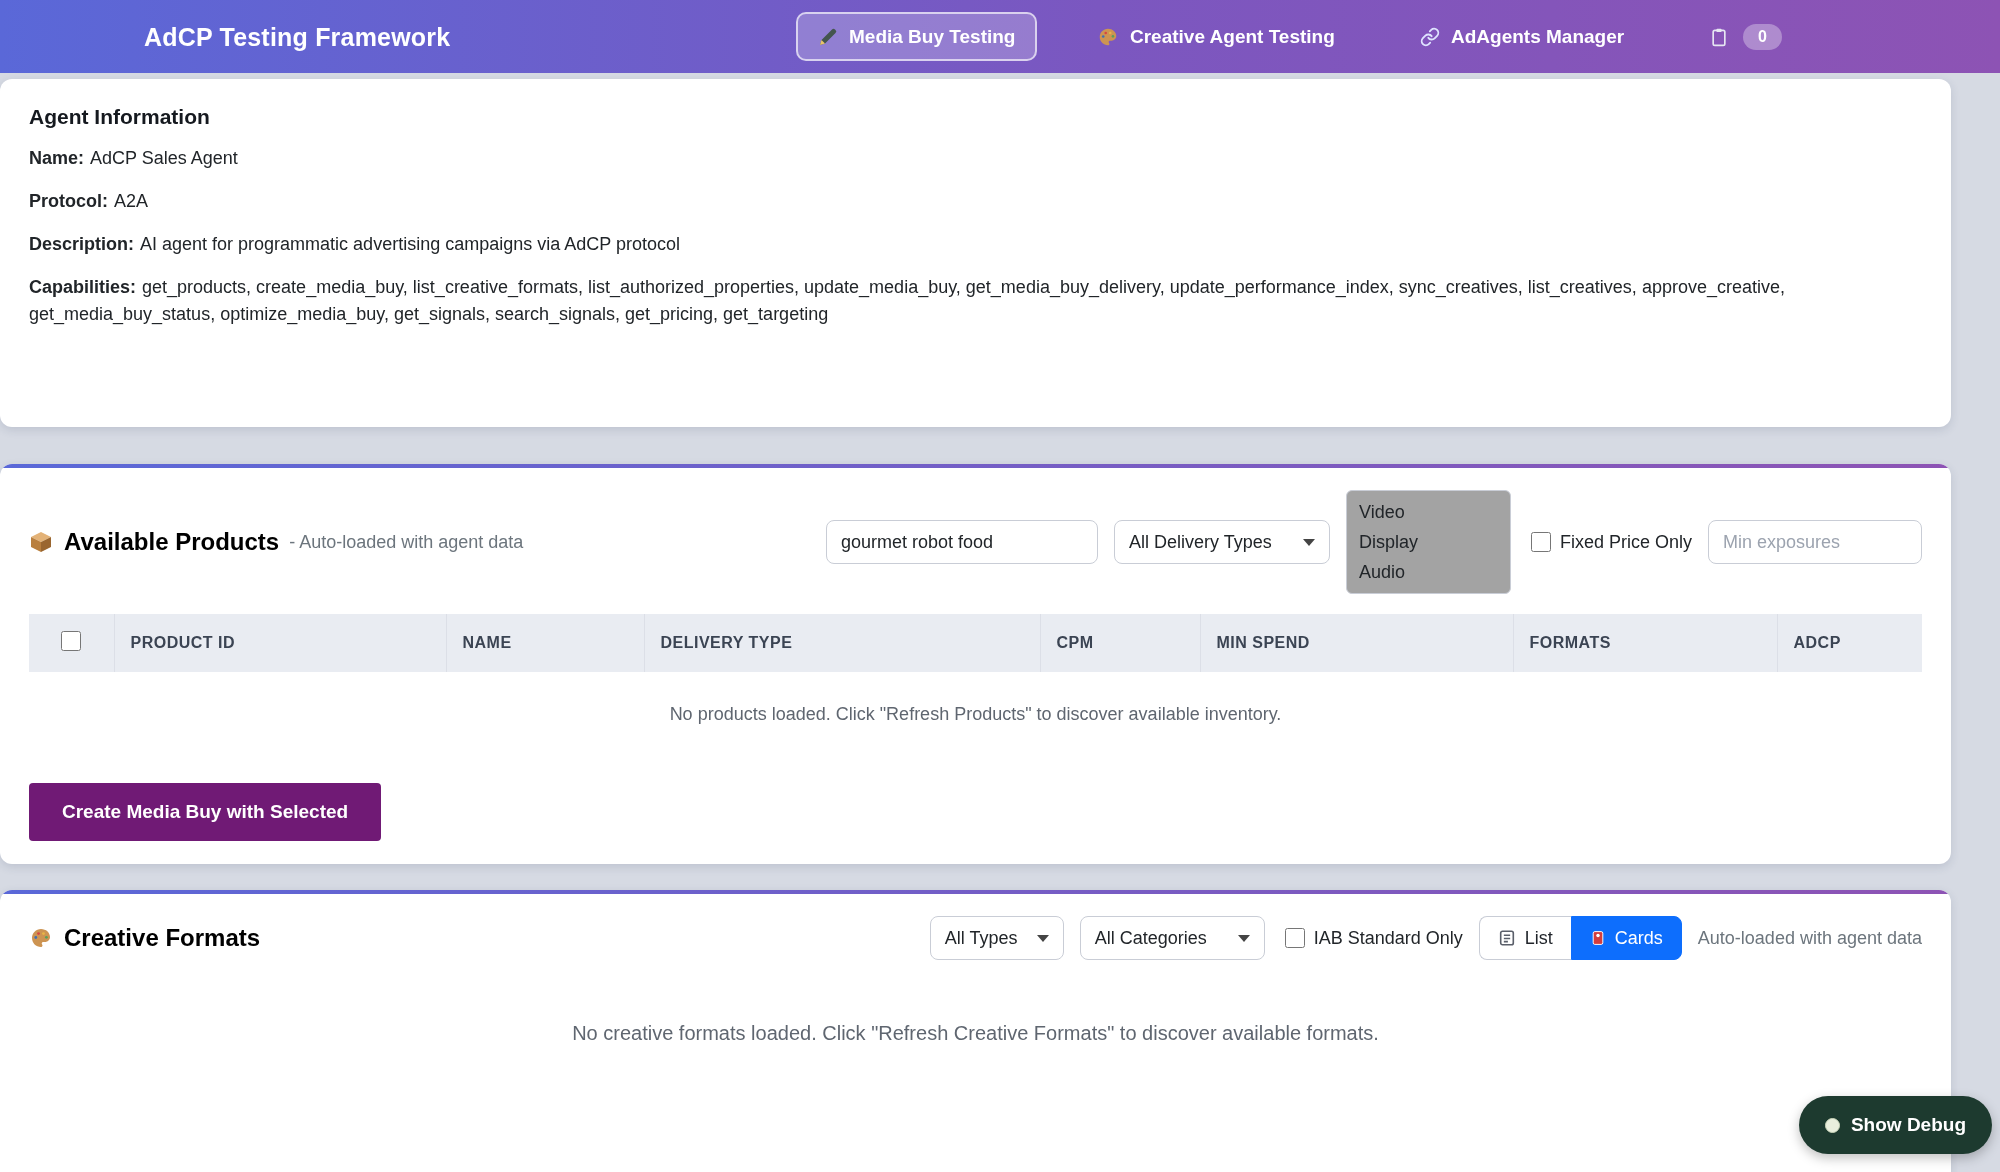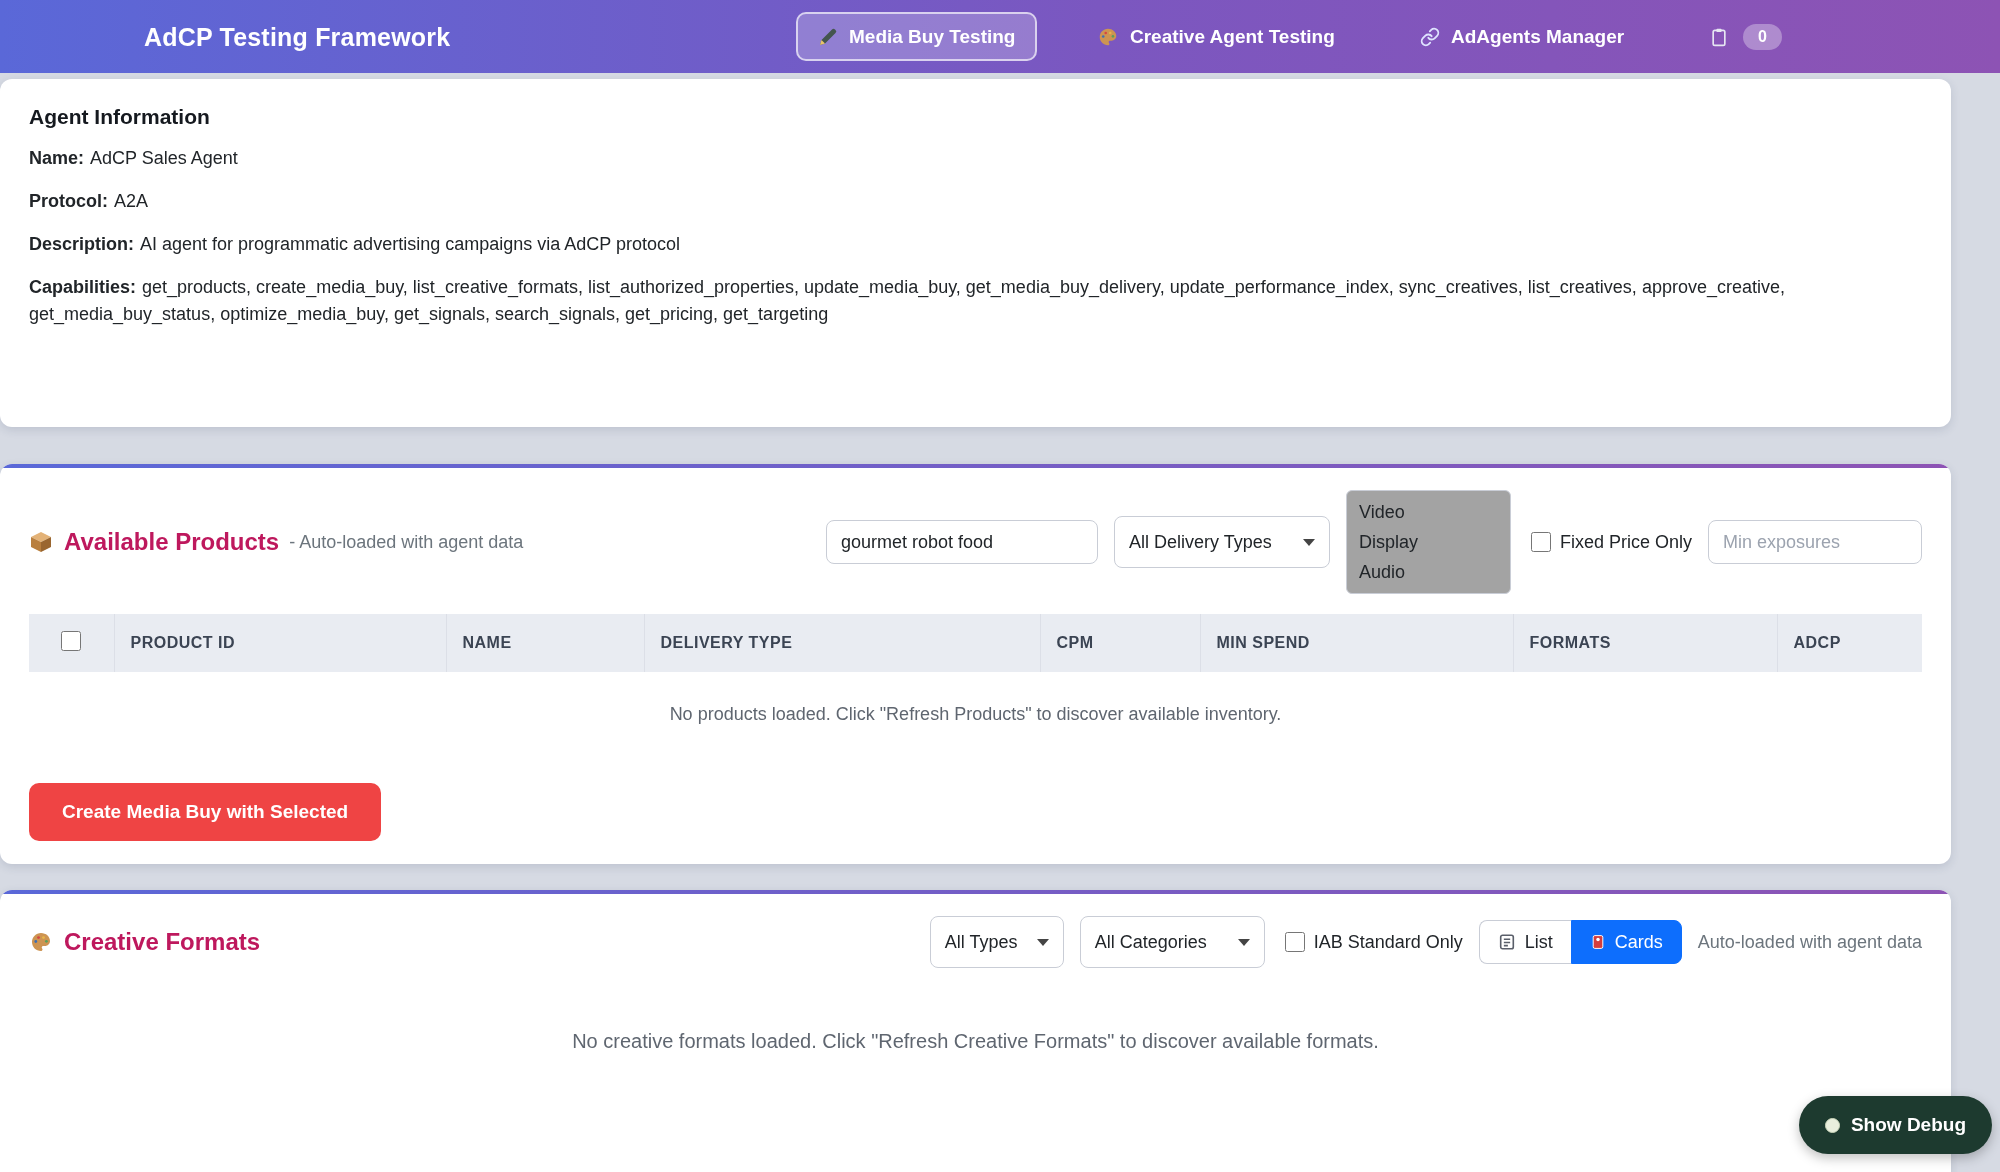--- a/index.html
+++ b/index.html
@@ -53,32 +53,32 @@
   #products-card { margin-top:37px; height:400px; padding:26px 29px; }
   #formats-card { margin-top:26px; height:325px; padding:26px 29px; }
 
   
   .agent-heading { font-size:21px; font-weight:700; margin:0; color:#15191f; }
   .agent-row { margin:16px 0 0; font-size:18px; line-height:1.5; }
   .agent-row strong { margin-right:6px; }
 
   
   .controls-row { display:flex; align-items:center; }
-  .section-title { display:flex; align-items:center; gap:11px; font-size:24px; font-weight:700; color:#be185d; white-space:nowrap; }
+  .section-title { display:flex; align-items:center; gap:11px; font-size:24px; font-weight:700; color:#000000; white-space:nowrap; }
   .section-sub { color:#6c757d; font-size:18px; margin-left:10px; white-space:nowrap; }
   .spacer { flex:1; }
 
   
   .text-input {
     height:44px; border:1px solid #c9cdd6; border-radius:8px;
     padding:0 14px; font-size:18px; font-family:inherit; color:#212529; background:#fff; outline:none;
   }
   .text-input::placeholder { color:#9ca3af; }
   .select {
-    height:52px; border:1px solid #c9cdd6; border-radius:8px; background:#fff;
+    height:44px; border:1px solid #c9cdd6; border-radius:8px; background:#fff;
     display:flex; align-items:center; justify-content:space-between; 
     padding:0 14px; font-size:18px; cursor:pointer; white-space:nowrap;
   }
   .chev {
     width:0; height:0; border-left:6px solid transparent; border-right:6px solid transparent;
     border-top:7px solid #444; flex:0 0 auto;
   }
   .multiselect {
     width:165px; border:1px solid #c9cdd6; border-radius:6px; background:#a3a3a3;
     padding:6px 0; font-size:18px; cursor:pointer;
@@ -92,23 +92,23 @@
   .products-table thead th {
     background:#e9ecf2; height:58px; padding:0 16px; text-align:left;
     font-size:16px; font-weight:700; letter-spacing:.5px; color:#3b4453;
     border-right:1px solid #dcdfe7;
   }
   .products-table thead th:last-child { border-right:none; }
   .products-table thead th.cb { text-align:center; padding:0; }
   .empty-cell { text-align:center; padding:32px 0; font-size:18px; color:#5f6670; background:#fff; }
 
   .create-btn {
-    margin-top:26px; background:#ef4444; color:#fff; border:none; cursor:not-allowed;
+    margin-top:26px; background:#701a75; color:#fff; border:none; cursor:not-allowed;
     font-size:19px; font-weight:700; font-family:inherit;
-    border-radius:10px; padding:18px 33px;
+    border-radius:4px; padding:18px 33px;
   }
 
   
   .toggle-group { display:flex; }
   .toggle-btn {
     height:44px; display:flex; align-items:center; gap:9px; padding:0 18px;
     font-size:18px; cursor:pointer; border:1px solid #c9cdd6; background:#fff; color:#1f2329;
   }
   .toggle-btn.left { border-radius:8px 0 0 8px; border-right:none; }
   .toggle-btn.right { border-radius:0 8px 8px 0; background:#0d6efd; border-color:#0d6efd; color:#fff; }

